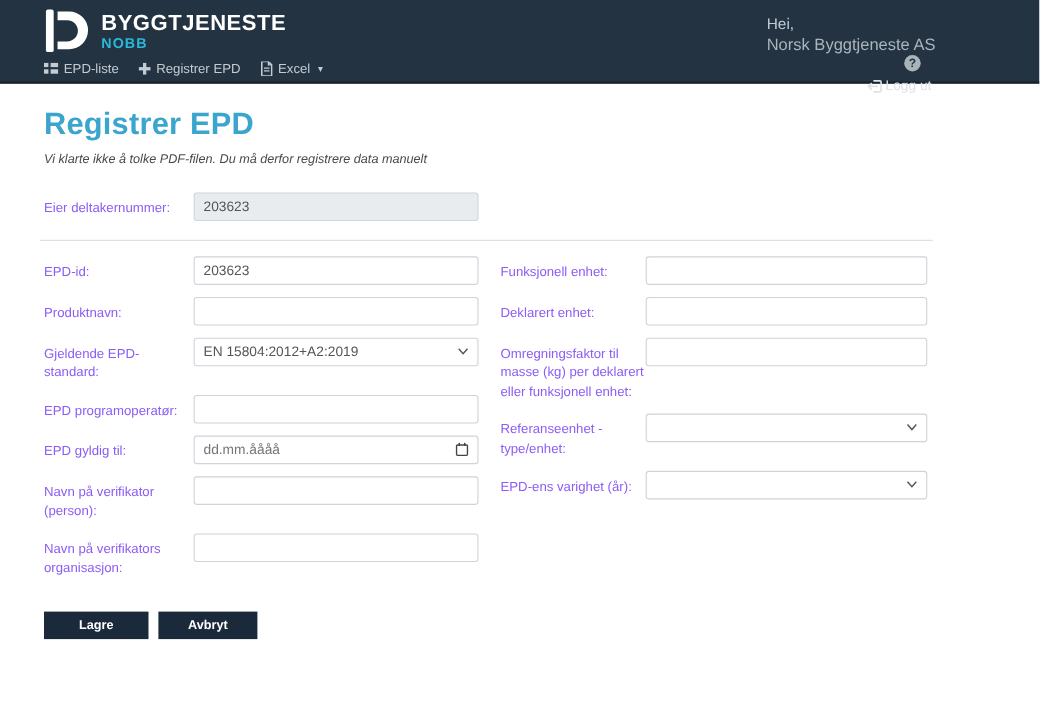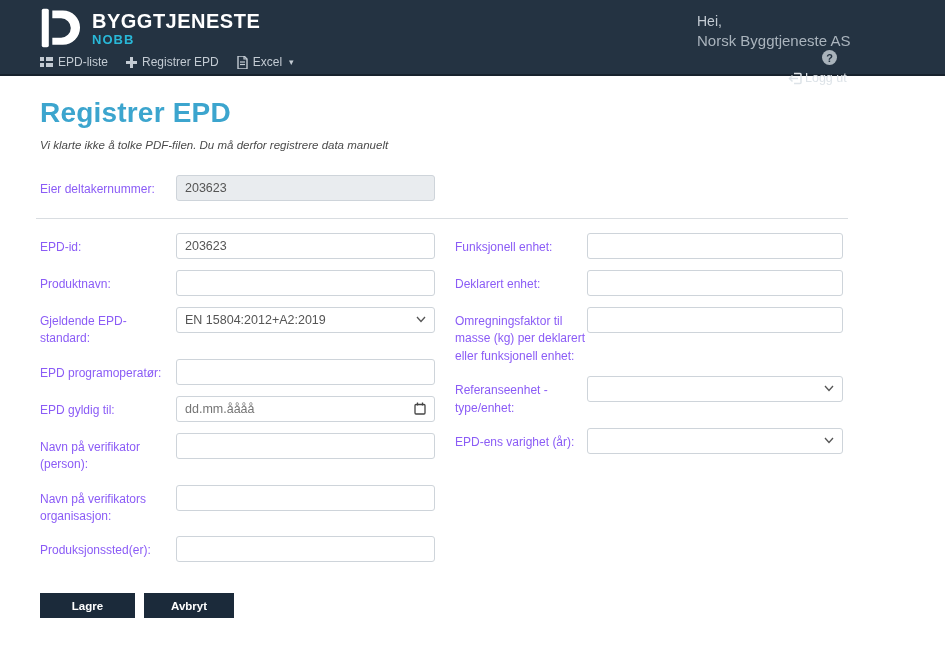--- a/index.html
+++ b/index.html
@@ -190,24 +190,20 @@
       <div class="row">
         <label class="lbl">Navn på verifikator (person):</label>
         <input class="inp" type="text" value="" style="">
       </div>
 
       <div class="row">
         <label class="lbl">Navn på verifikators organisasjon:</label>
         <input class="inp" type="text" value="" style="">
       </div>
 
-      <div class="row">
-        <label class="lbl">Produksjonssted(er):</label>
-        <input class="inp" type="text" value="" style="">
-      </div>
     </div>
 
     <div class="col-right">
       <div class="row">
         <label class="lbl">Funksjonell enhet:</label>
         <input class="inp" type="text" value="" style="">
       </div>
 
       <div class="row">
         <label class="lbl">Deklarert enhet:</label>

